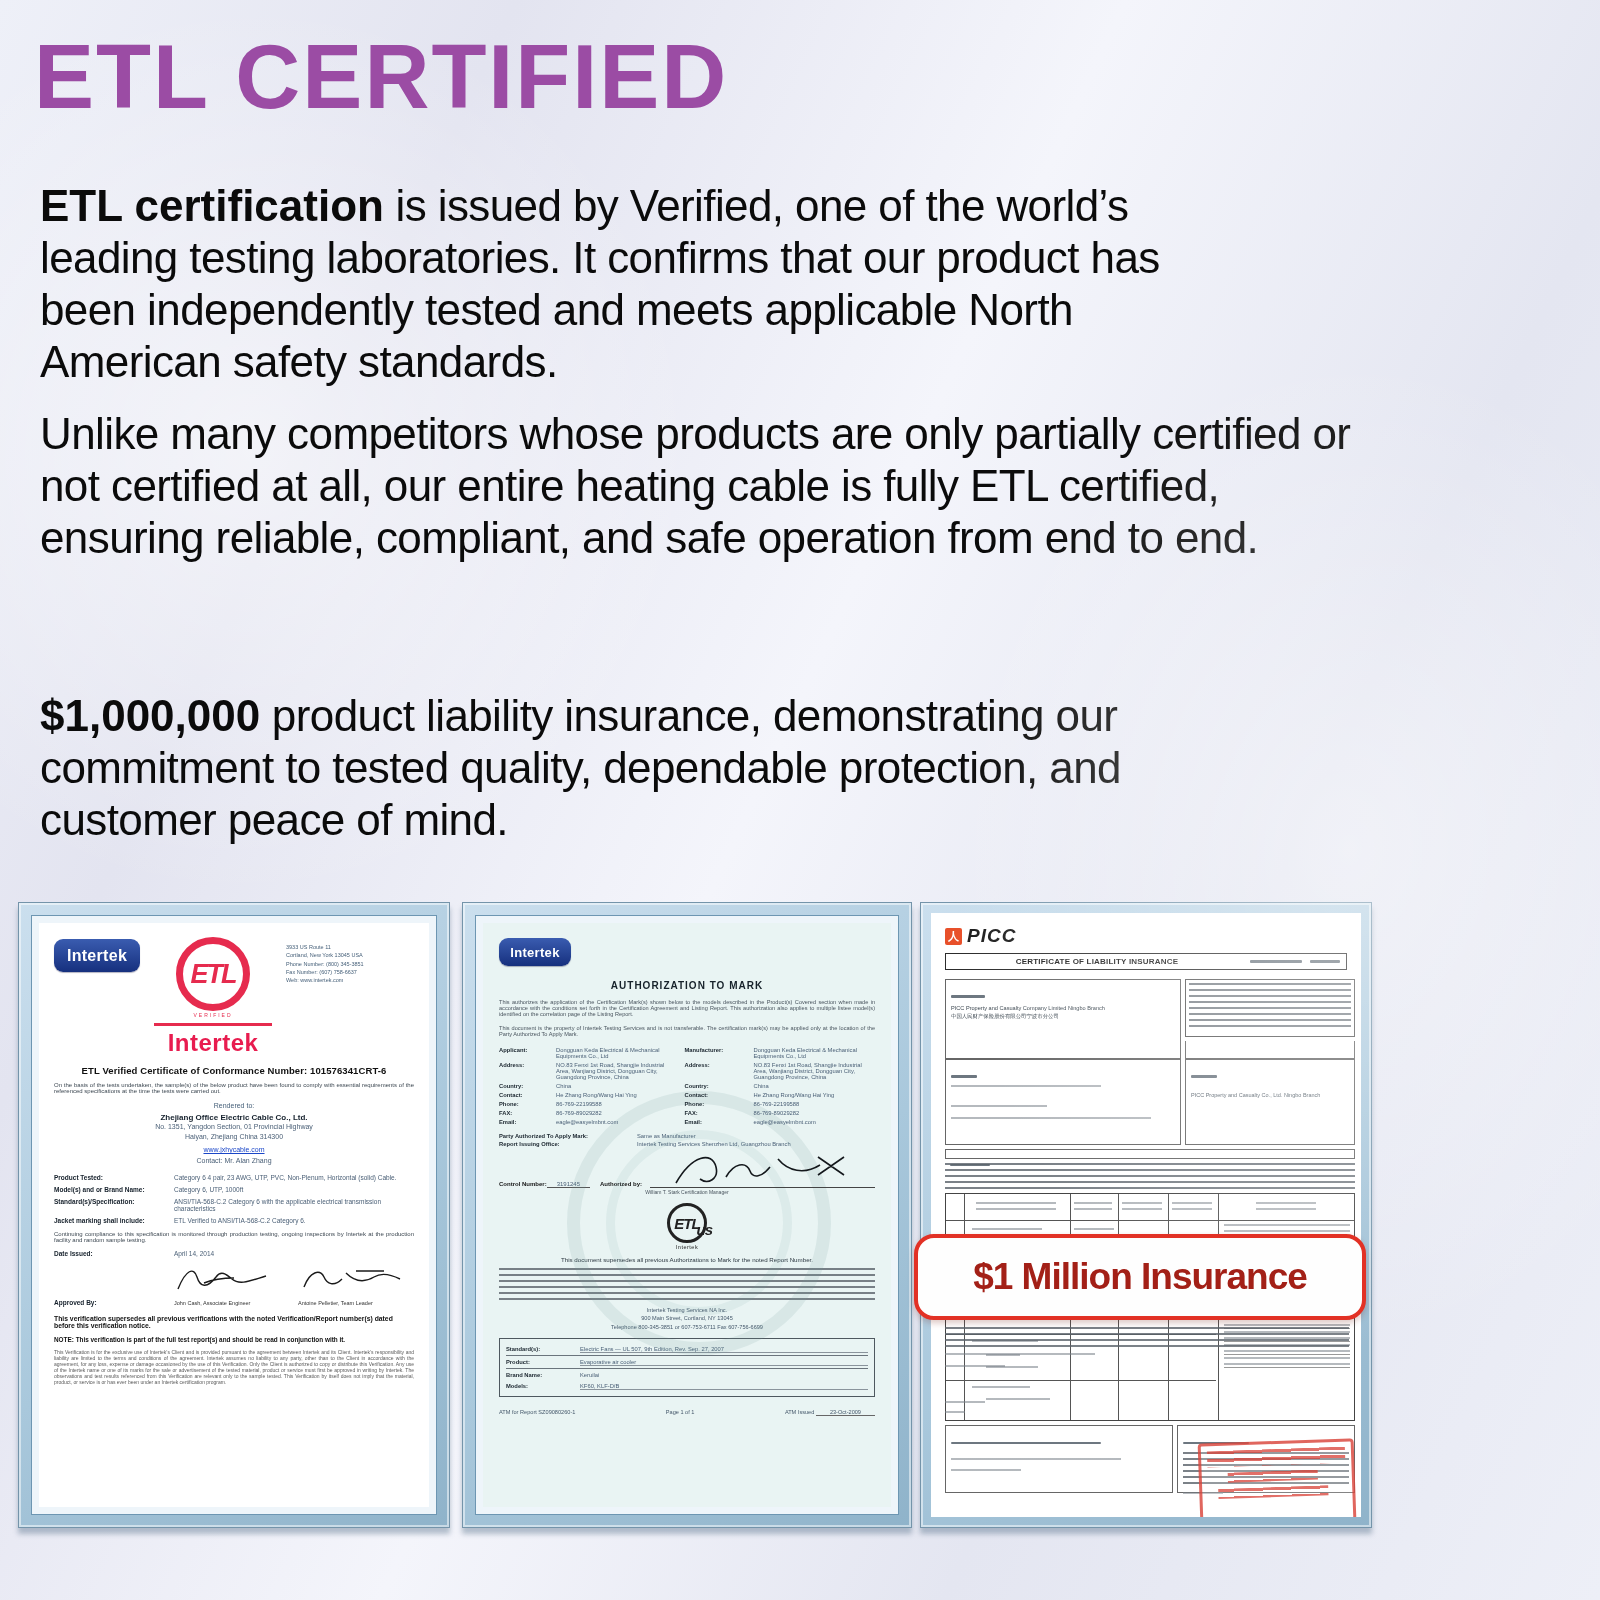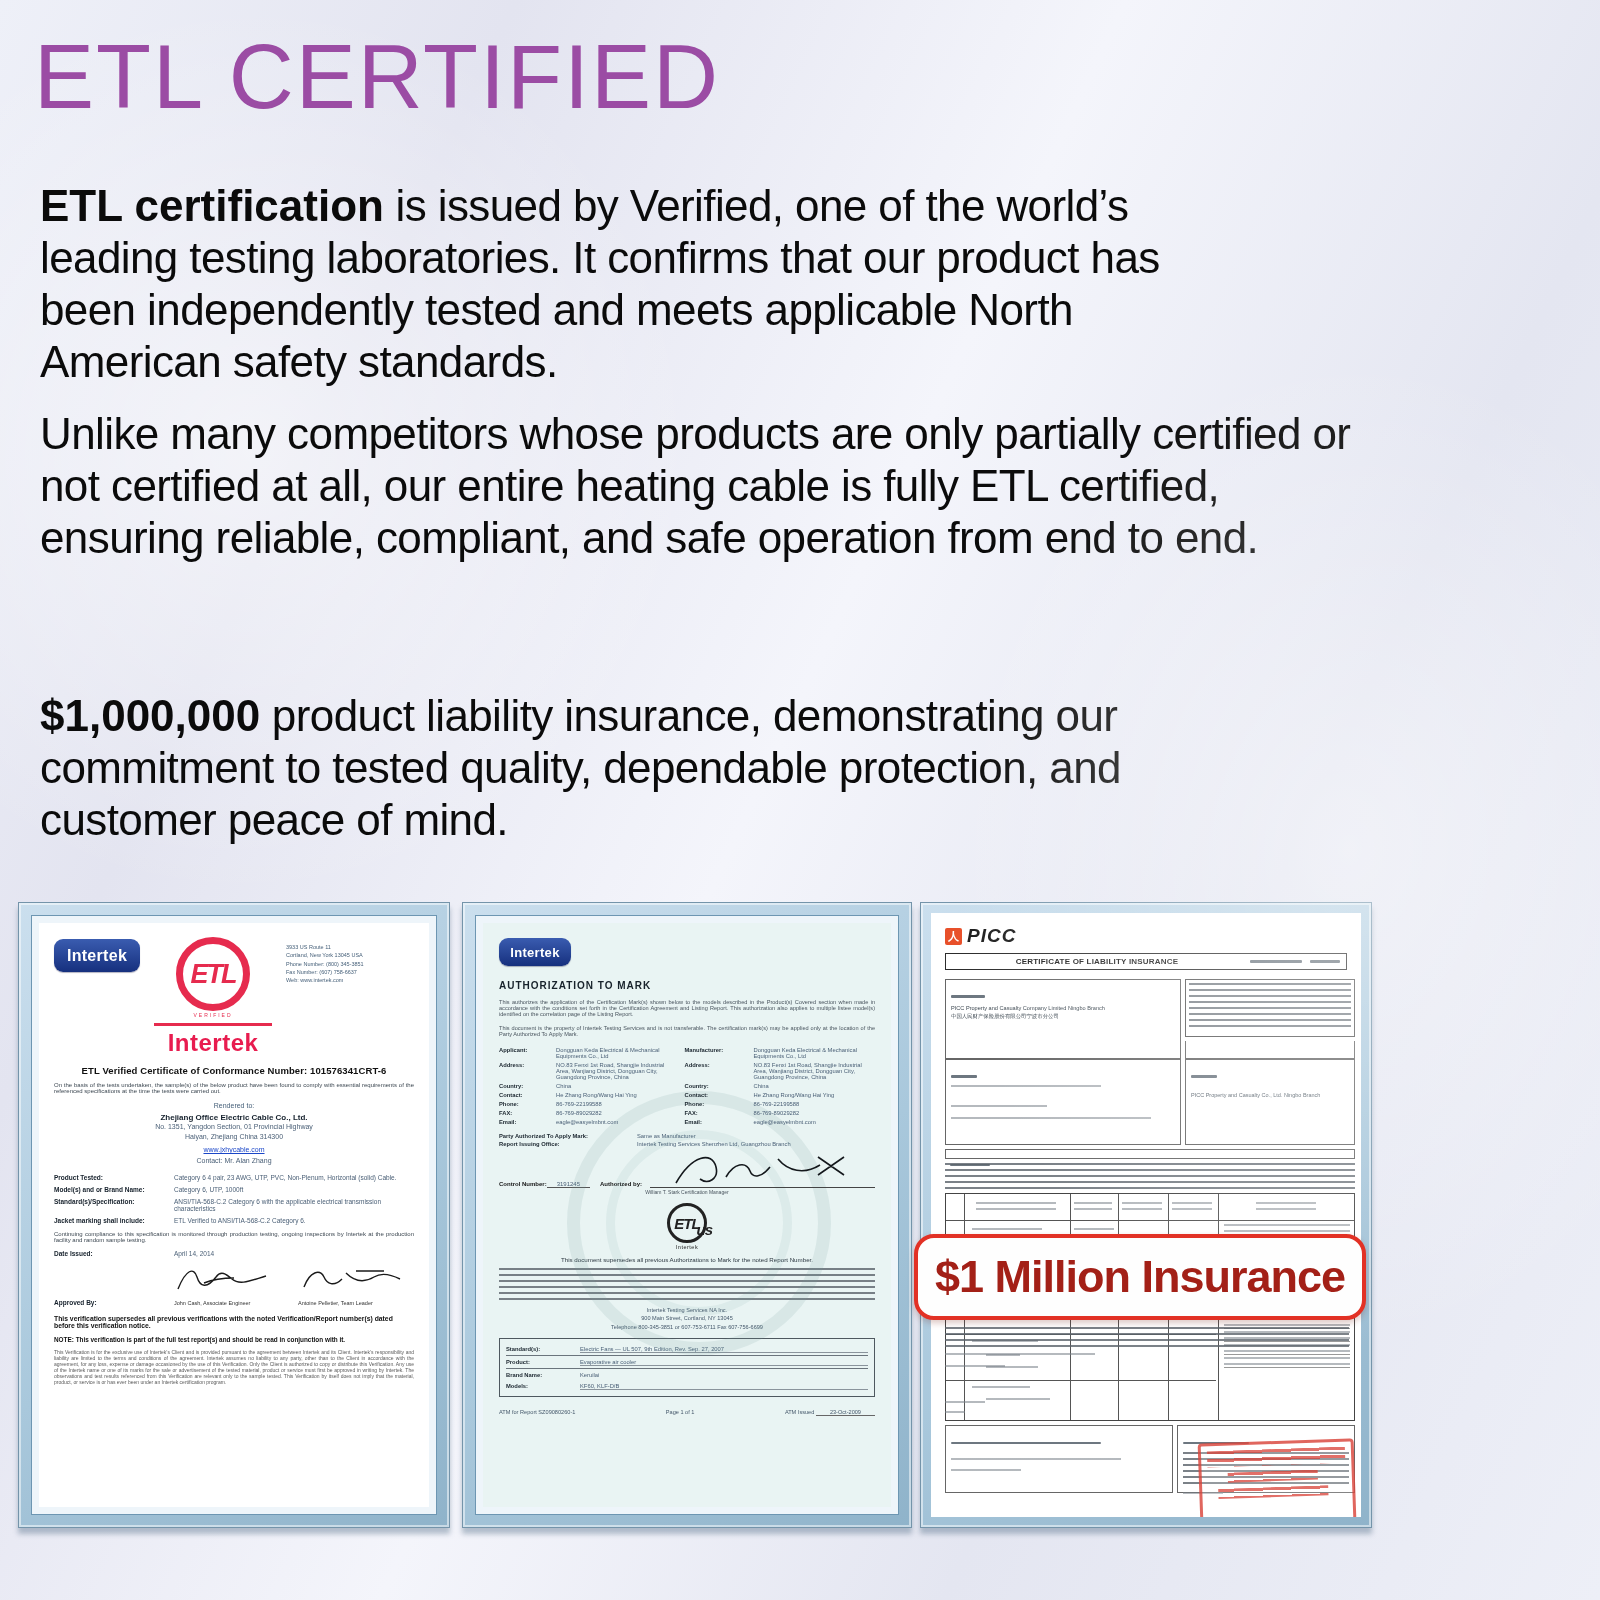--- a/index.html
+++ b/index.html
@@ -4,21 +4,21 @@
 <style>
   html,body{margin:0;padding:0;}
   body{font-family:"Liberation Sans","DejaVu Sans",sans-serif;}
   .page{position:relative;width:1600px;height:1600px;overflow:hidden;
     background:linear-gradient(115deg,#eef0f8 0%,#e3e4f0 22%,#f4f5fb 48%,#e4e6f1 72%,#edeff7 100%);}
   .page:before{content:"";position:absolute;left:-200px;top:0;width:900px;height:900px;
     background:radial-gradient(closest-side,rgba(255,255,255,.55),rgba(255,255,255,0));pointer-events:none;}
   .page:after{content:"";position:absolute;right:-150px;top:350px;width:800px;height:1000px;
     background:radial-gradient(closest-side,rgba(255,255,255,.45),rgba(255,255,255,0));pointer-events:none;}
 
-  .title{position:absolute;left:34px;top:30px;margin:0;font-size:90px;font-weight:normal;
+  .title{position:absolute;left:34px;top:30px;margin:0;font-size:90px;font-weight:bold;
     color:#9b4ca4;letter-spacing:2px;line-height:1.05;}
 
   .para{position:absolute;margin:0;font-size:44px;line-height:52px;color:#0b0b0b;letter-spacing:-0.6px;}
   .p1{left:40px;top:180px;width:1180px;}
   .p2{left:40px;top:408px;width:1345px;}
   .p3{left:40px;top:638px;width:1255px;}
   .hvy{font-weight:bold;letter-spacing:0;margin-top:12px;}
 
   
   .certs{position:absolute;left:0;top:902px;width:1600px;height:628px;}
@@ -68,21 +68,21 @@
   .c1-comp{margin-top:7px;font-size:6px;color:#3d4852;}
   .c1-approve{display:grid;grid-template-columns:112px 1fr 1fr;column-gap:8px;margin-top:8px;align-items:end;}
   .signame{font-size:5.5px;color:#333;margin-top:1px;}
   .c1-super{margin-top:9px;font-weight:bold;font-size:6.8px;color:#101010;}
   .c1-note{margin-top:7px;font-weight:bold;font-size:6.4px;color:#101010;}
   .c1-fine{margin-top:6px;font-size:5px;color:#5a5a5a;}
 
   
   .wm{position:absolute;left:84px;top:168px;width:238px;height:238px;border:13px solid rgba(110,155,155,.14);border-radius:50%;}
   .wm:after{content:"";position:absolute;inset:26px;border:9px solid rgba(110,155,155,.10);border-radius:50%;}
-  .c2-title{margin-top:14px;text-align:left;font-weight:bold;font-size:10px;letter-spacing:1px;color:#17222b;}
+  .c2-title{margin-top:14px;text-align:center;font-weight:bold;font-size:10px;letter-spacing:1px;color:#17222b;}
   .c2-para{margin-top:8px;font-size:5.6px;color:#49545e;}
   .c2-grid{margin-top:10px;display:grid;grid-template-columns:50px 1fr 62px 1fr;column-gap:7px;row-gap:3px;position:relative;}
   .c2-grid .lab{font-weight:bold;color:#202b34;font-size:5.8px;}
   .c2-grid .val{color:#4b6077;font-size:5.8px;}
   .c2-party{display:grid;grid-template-columns:132px 1fr;column-gap:6px;margin-top:8px;row-gap:2px;}
   .c2-ctrl{display:flex;align-items:flex-end;margin-top:10px;}
   .ctrl-val{border-bottom:.8px solid #555;padding:0 10px;color:#4b6077;font-size:6px;}
   .authline{flex:1;margin-left:8px;border-bottom:.9px solid #444;position:relative;height:30px;}
   .authline svg{position:absolute;left:18px;bottom:-2px;}
   .authname{font-size:5px;color:#49545e;text-align:center;margin-top:1px;}
@@ -121,21 +121,21 @@
   .c3-table{position:absolute;border:1.6px solid #444;box-sizing:border-box;}
   .vline{position:absolute;top:0;bottom:0;width:1px;background:#555;}
   .hline{position:absolute;left:0;right:0;height:1px;background:#555;}
   .stamp{position:absolute;border:3px solid rgba(216,64,54,.8);border-radius:4px;transform:rotate(-2deg);padding:5px 6px;background:rgba(255,255,255,.2);}
   .bbr{background-image:repeating-linear-gradient(180deg,rgba(216,64,54,.75) 0 3px,transparent 3px 8px);}
 
   
   .badge{position:absolute;left:914px;top:332px;width:452px;height:86px;box-sizing:border-box;z-index:6;
     background:#fefefe;border:4px solid #e23125;border-radius:20px;display:flex;align-items:center;justify-content:center;
     box-shadow:0 3px 6px rgba(120,30,20,.25);}
-  .badge span{font-weight:bold;font-size:45px;color:#a32017;letter-spacing:-1px;}
+  .badge span{font-weight:bold;font-size:37px;color:#a32017;letter-spacing:-1px;}
 </style>
 </head>
 <body>
 
 <div class="page">
 
   <h1 class="title">ETL CERTIFIED</h1>
 
   <p class="para p1"><span class="hvy">ETL certification</span><span> is issued by Verified, one of the world’s leading testing laboratories. It confirms that our product has been independently tested and meets applicable North American safety standards.</span></p>
 

